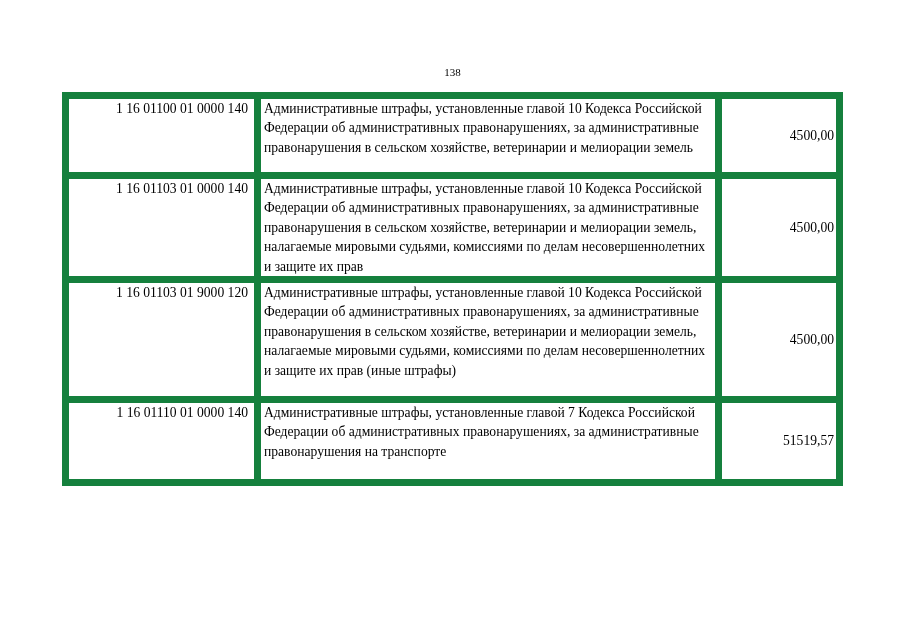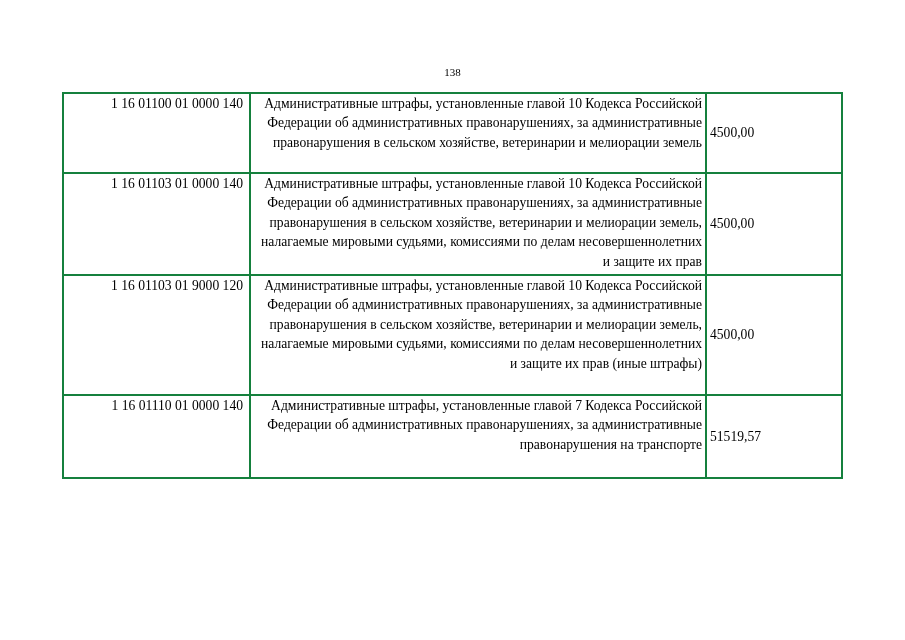--- a/index.html
+++ b/index.html
@@ -1,23 +1,23 @@
 <!DOCTYPE html>
 <html><head>
 <meta charset="utf-8">
 <style>
   html, body { margin:0; padding:0; background:#fff; }
   body { width:905px; height:640px; position:relative; overflow:hidden;
          font-family:"Liberation Serif", "DejaVu Serif", serif; color:#000; }
   .page-num { position:absolute; top:26px; left:0; width:905px; text-align:center; font-size:11px;margin-top:40px; }
   table { position:absolute; left:62px; top:92px; border-collapse:collapse; width:781px; table-layout:fixed; }
-  td { border:2px solid #15803d; vertical-align:top; font-size:13.6px; line-height:19.4px; padding:0 3px; }
+  td { border:7px solid #15803d; vertical-align:top; font-size:13.6px; line-height:19.4px; padding:0 3px; }
   td.code { width:176px; text-align:right; padding-right:6px; }
-  td.desc { width:448px; text-align:right;font-family:Liberation Serif, serif; }
-  td.amt { text-align:left; vertical-align:middle; padding-right:2px; }
+  td.desc { width:448px; text-align:left;font-family:Liberation Serif, serif; }
+  td.amt { text-align:right; vertical-align:middle; padding-right:2px; }
 </style>
 </head>
 <body>
 
 <div class="page-num">138</div>
 
 <table>
   <tbody>
       <tr style="height:80px;">
     <td class="code">1 16 01100 01 0000 140</td>

